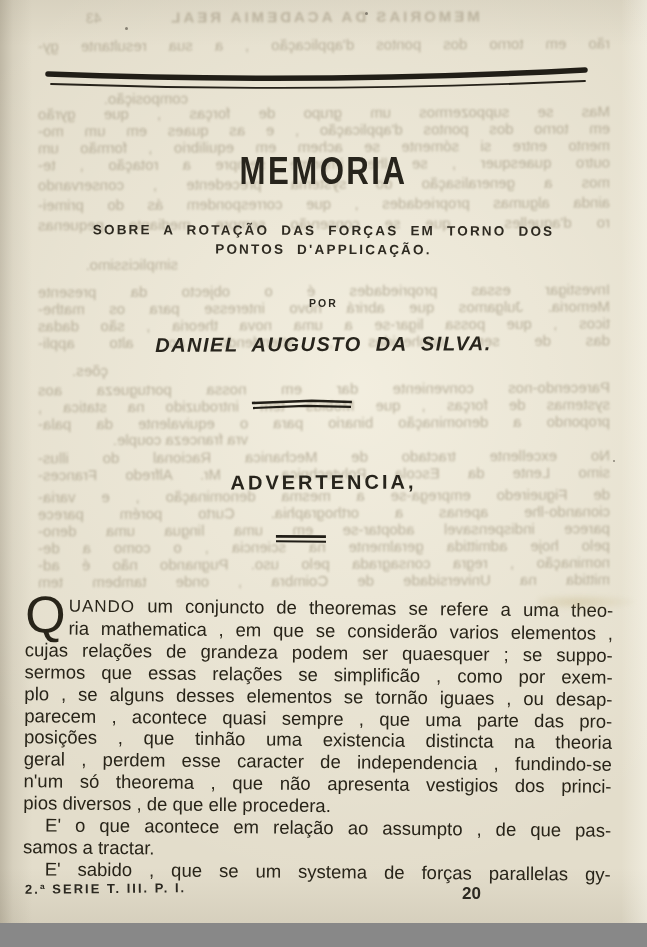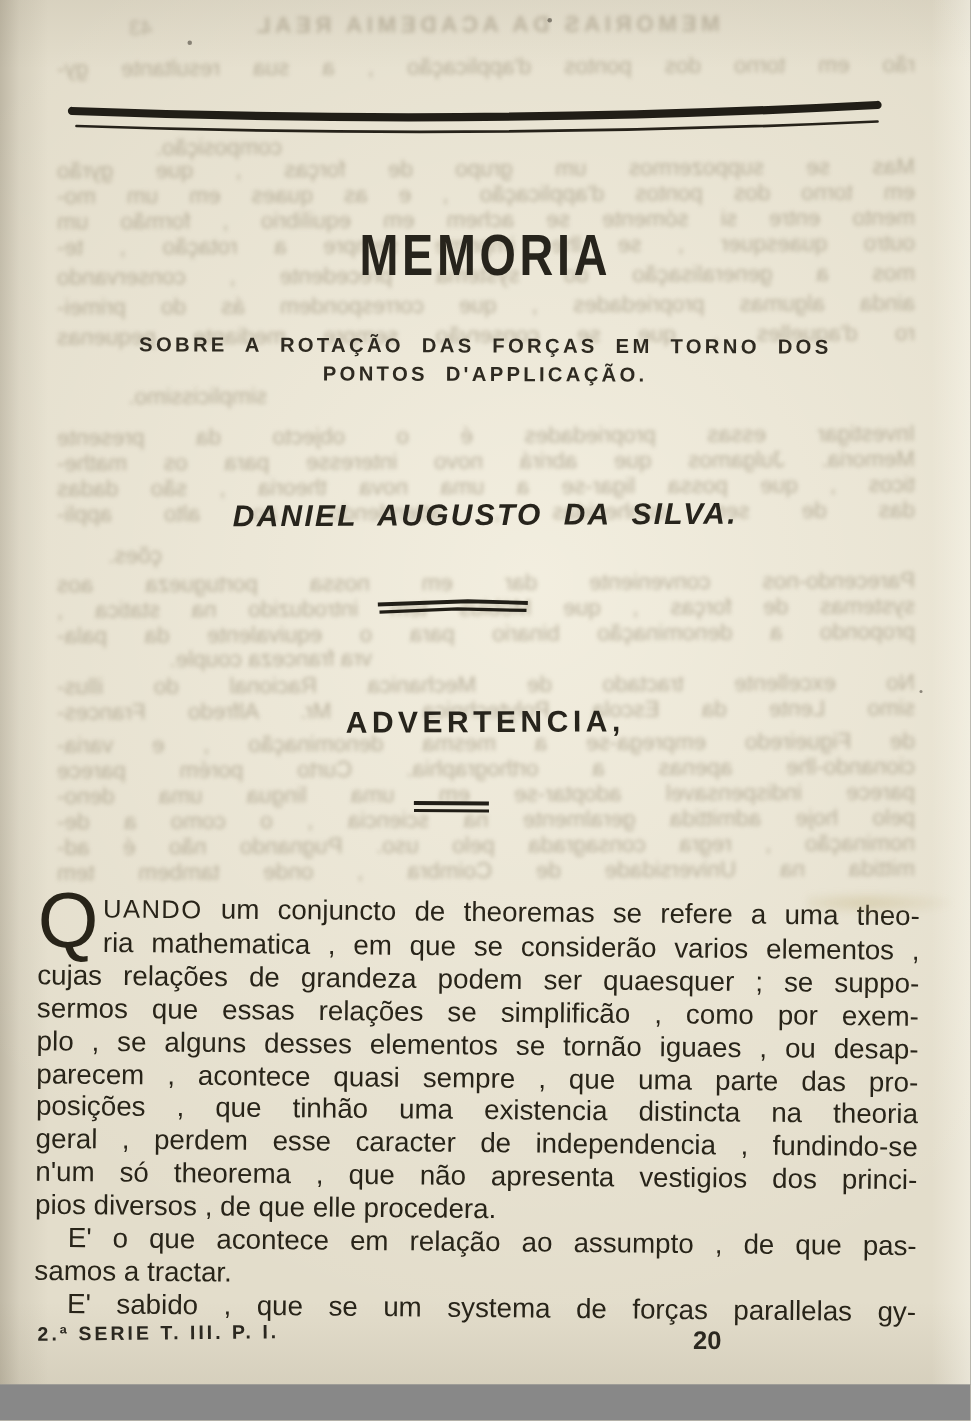--- a/index.html
+++ b/index.html
@@ -154,20 +154,21 @@
       </svg>
     </div>
 
     <div class="title">MEMORIA</div>
 
     <div class="subtitle">
       <div>SOBRE A ROTAÇÃO DAS FORÇAS EM TORNO DOS</div>
       <div>PONTOS D'APPLICAÇÃO.</div>
     </div>
 
+    <div class="por">POR</div>
 
     <div class="author">DANIEL AUGUSTO DA SILVA.</div>
 
     <div class="rule-mid">
       <svg width="104" height="14">
         <path d="M2,4 L62,3 L102,5" stroke="#211e17" stroke-width="2.6" fill="none"></path>
         <path d="M3,9 L55,8 L101,10" stroke="#211e17" stroke-width="2.2" fill="none"></path>
       </svg>
     </div>
 

